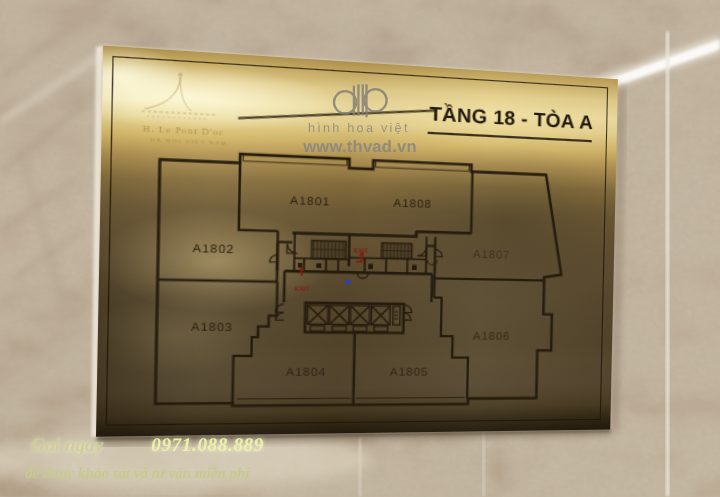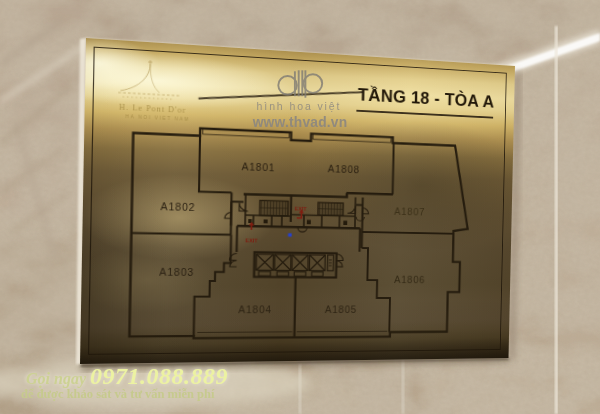--- a/index.html
+++ b/index.html
@@ -264,15 +264,15 @@
 <path d="M302.3,70.3 L302.3,96.2"></path>
 <path d="M305.4,70.3 L305.4,97.7"></path>
 <circle cx="312.9" cy="83.6" r="9.3"></circle>
 </g>
 
 <text x="299" y="110" text-anchor="middle" font-size="10.5" letter-spacing="1.9" fill="#8a8680" opacity="0.8" font-family="Liberation Sans">hình hoa việt</text>
 
 <text x="300" y="127" text-anchor="middle" font-size="13.8" font-weight="bold" letter-spacing="0.2" fill="#8b8781" opacity="0.9" font-family="Liberation Sans">www.thvad.vn</text>
 </svg>
 
-<div style="position:absolute;left:26px;top:363px;width:560px;font-family:'Liberation Serif',serif;font-style:italic;color:#ccd193;font-size:16px;font-weight:bold;text-shadow:0 0 4px rgba(255,255,240,0.6);">Gọi ngay <span style="font-size:24px;color:#ecf2a2;letter-spacing:0.5px;">0971.088.889</span></div>
-
-<div style="position:absolute;left:21px;top:387px;width:560px;font-family:'Liberation Serif',serif;color:#c6ca8d;font-size:12.5px;font-weight:bold;">để được khảo sát và tư vấn miễn phí</div>
+<div style="position:absolute;left:26px;top:363px;width:560px;font-family:'Liberation Serif',serif;font-style:italic;color:#ccd193;font-size:16px;font-weight:bold;text-shadow:0 0 4px rgba(255,255,240,0.6);">Gọi ngay <span style="font-size:16px;color:#ecf2a2;letter-spacing:0.5px;margin-left:36px;">0971.088.889</span></div>
+
+<div style="position:absolute;left:21px;top:387px;width:560px;font-family:'Liberation Serif',serif;font-style:italic;color:#c6ca8d;font-size:12.5px;font-weight:bold;">để được khảo sát và tư vấn miễn phí</div>
 
 </body></html>

